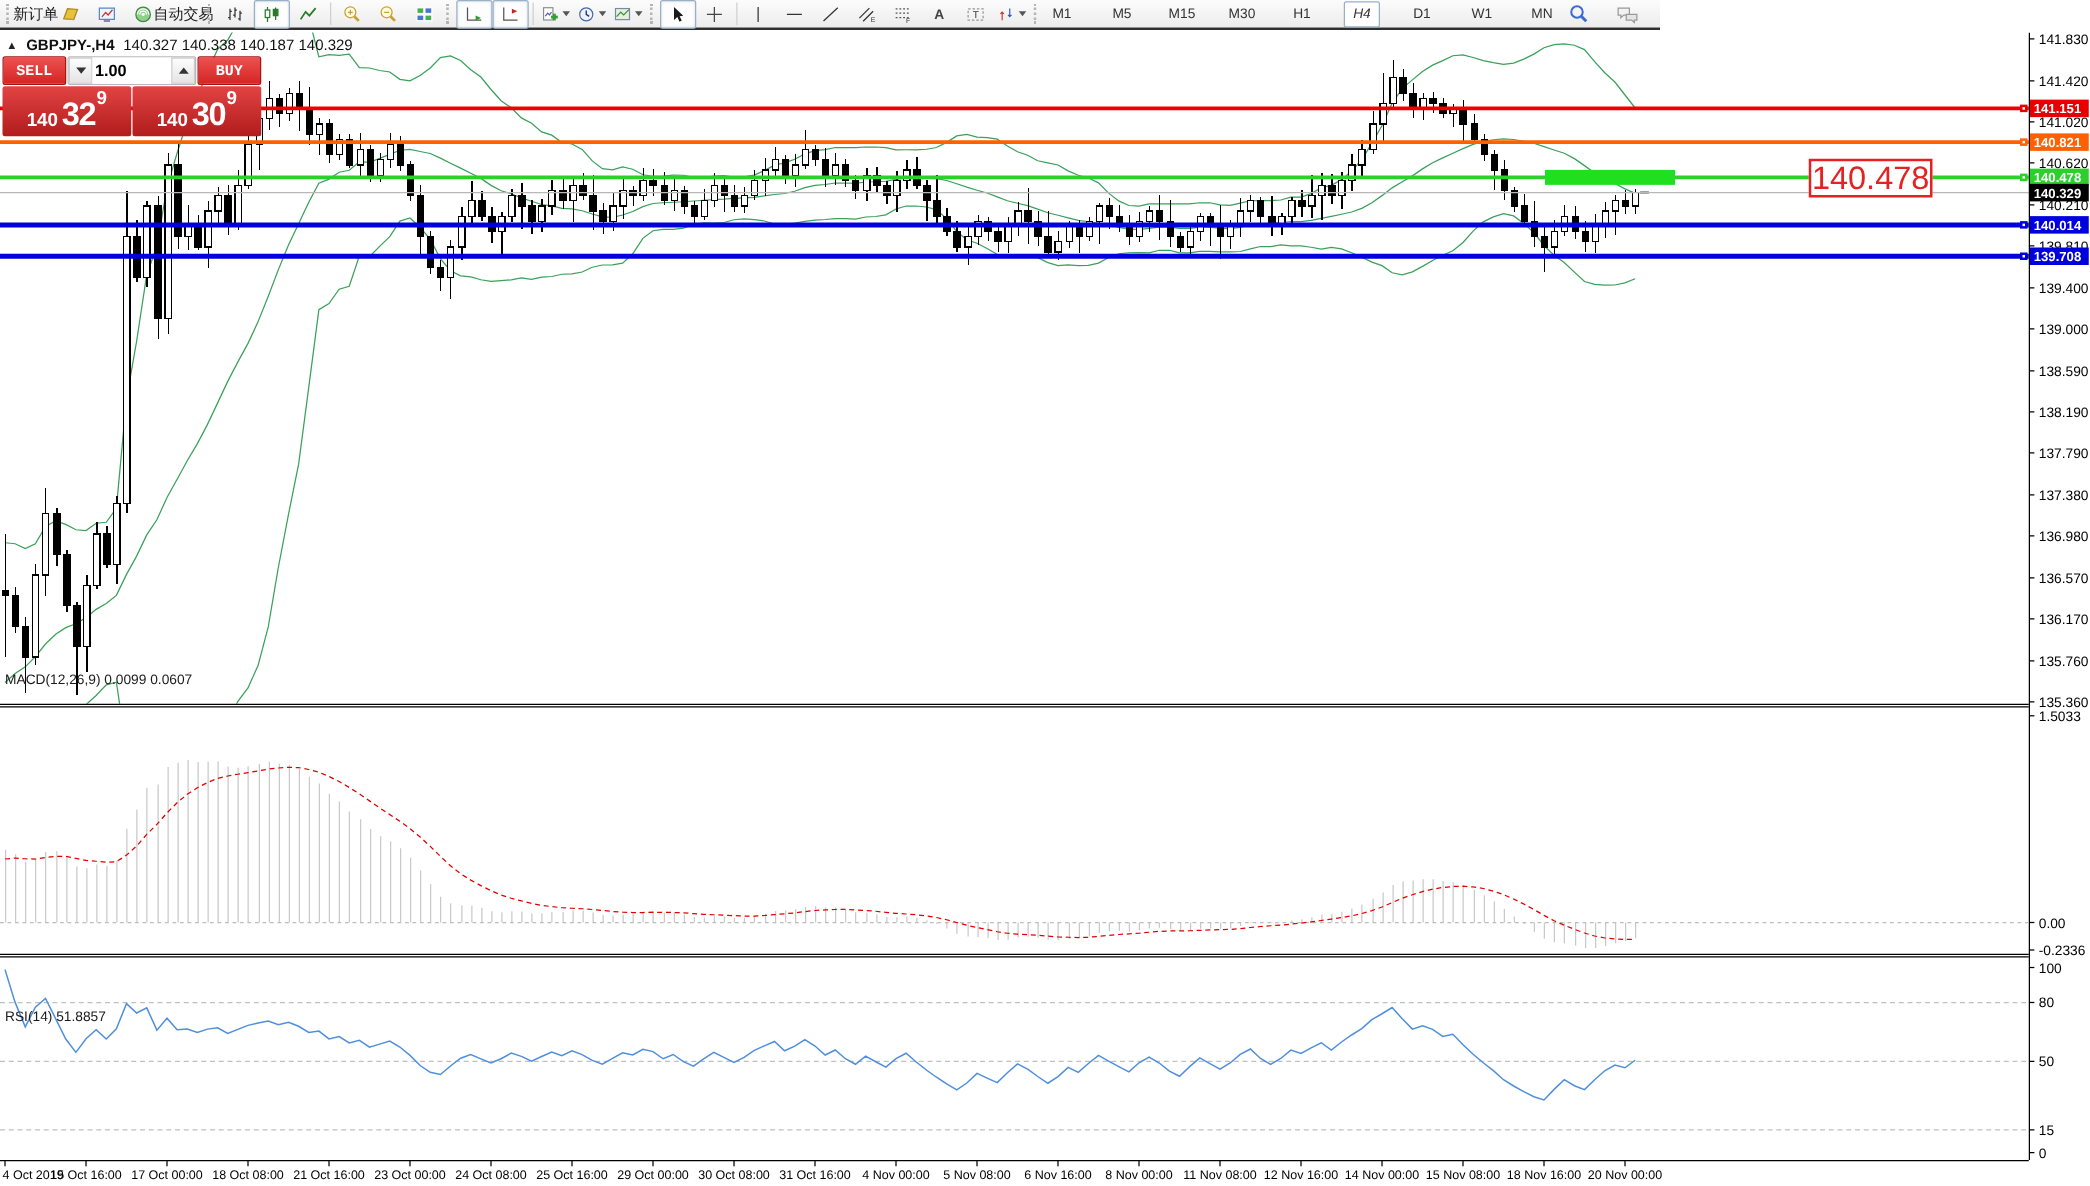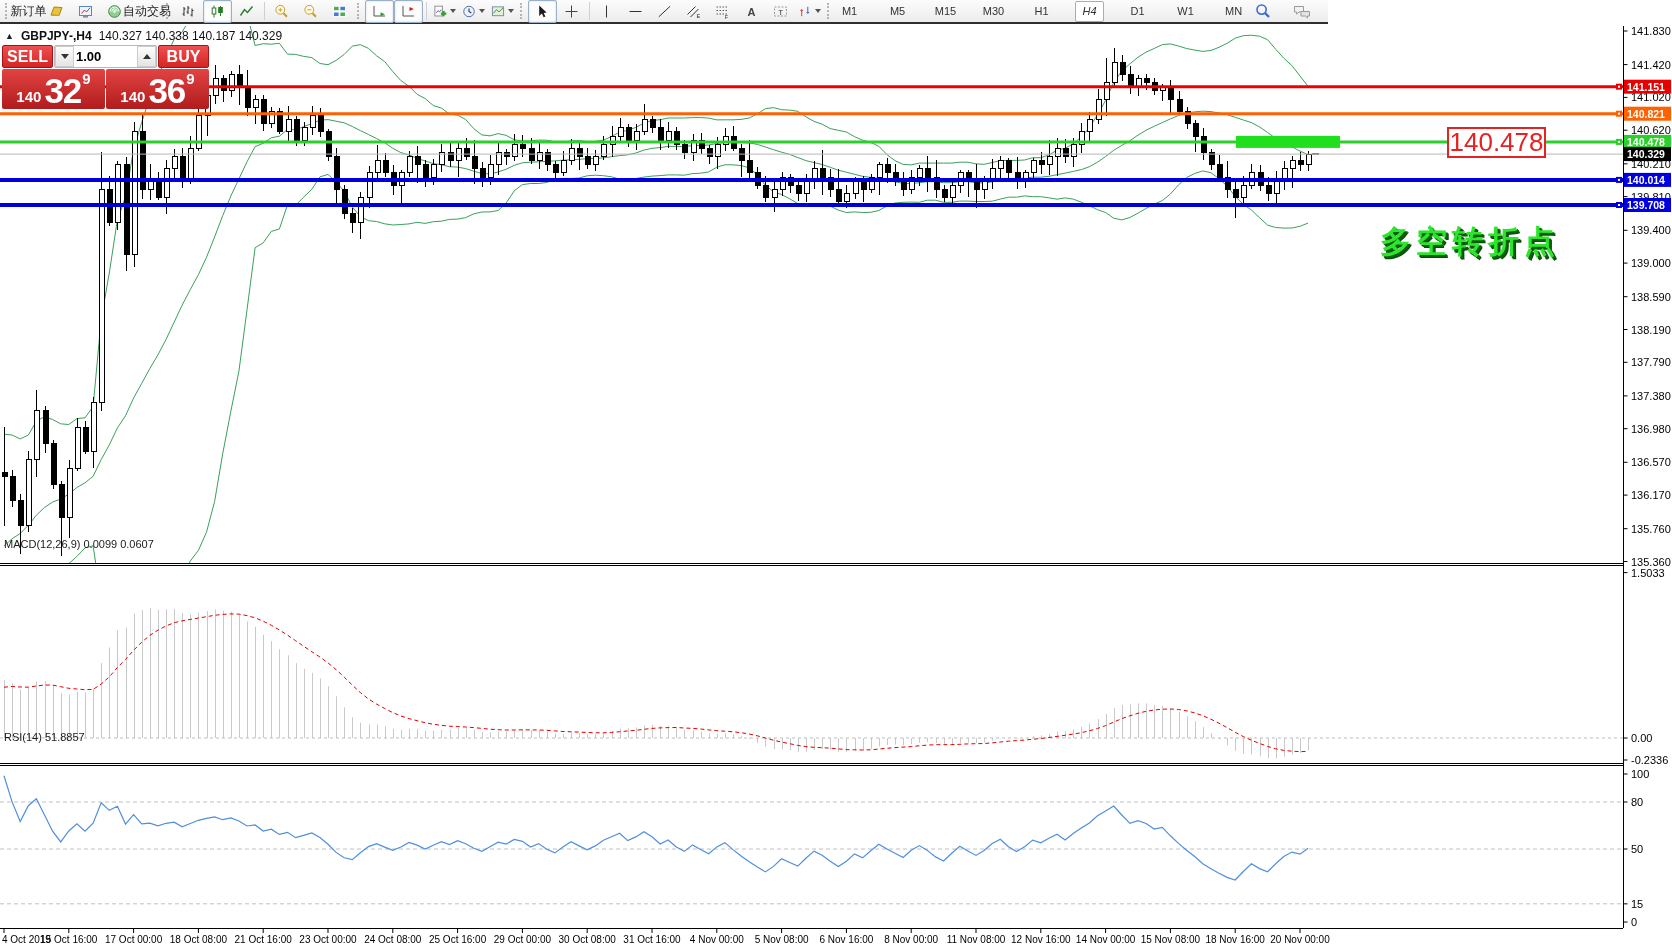--- a/index.html
+++ b/index.html
@@ -25,41 +25,41 @@
   .chart-area{position:absolute;top:26px;left:0;width:1672px;height:923px;background:#fff;}
   #chart{position:absolute;left:0;top:0;}
   .symbol-header{position:absolute;left:5px;top:3px;font-size:12px;font-weight:700;color:#101010;
                  display:flex;align-items:center;gap:7px;z-index:5;}
   .symbol-header .q{font-weight:400;}
   .collapse{font-size:9px;color:#222;}
   
   .trade-panel{position:absolute;left:2px;top:19px;width:207px;z-index:6;font-weight:700;}
   .tp-row1{display:flex;height:23px;gap:1px;}
   .tp-side{flex:0 0 49px;background:linear-gradient(#ef5050,#d42525);border:1px solid #a81414;
-           color:#fff;font-size:16px;display:flex;align-items:center;justify-content:center;border-radius:2px;}
+           color:#fff;font-size:12px;display:flex;align-items:center;justify-content:center;border-radius:2px;font-family:Liberation Mono, monospace;}
   .tp-stepper{flex:1;display:flex;border:1px solid #b9b9b9;background:#fff;border-radius:2px;}
   .tp-step{width:17px;background:linear-gradient(#fdfdfd,#e4e4e4);border:1px solid #cdcdcd;
            display:flex;align-items:center;justify-content:center;}
   .tri-up{width:0;height:0;border-left:4px solid transparent;border-right:4px solid transparent;border-bottom:5px solid #333;}
   .tri-dn{width:0;height:0;border-left:4px solid transparent;border-right:4px solid transparent;border-top:5px solid #333;}
   .tp-vol{flex:1;border:0;outline:none;font:700 13px "Liberation Sans",sans-serif;text-align:left;padding-right:6px;width:40px;}
   .tp-row2{display:flex;height:40px;margin-top:1px;gap:1px;}
   .tp-price{flex:1;background:linear-gradient(#e24343,#b11c1c);color:#fff;display:flex;
             align-items:flex-end;justify-content:center;padding-bottom:3px;border-radius:2px;}
   .tp-small{font-size:15px;line-height:18px;margin-right:3px;margin-top:28px;}
-  .tp-big{font-size:35px;line-height:30px;letter-spacing:-1px;}
+  .tp-big{font-size:26px;line-height:30px;letter-spacing:-1px;}
   .tp-sup{font-size:15px;line-height:14px;align-self:flex-start;margin-top:3px;margin-left:1px;}
   
   .price-callout{position:absolute;left:1447px;top:101px;width:95px;height:27px;background:#fff;
                  border:2px solid #e52222;color:#e52222;font-size:26px;line-height:27px;
                  text-align:center;z-index:4;}
   .cn-annotation{position:absolute;left:1380px;top:195px;font-size:31px;font-weight:700;color:#2de52d;
                  letter-spacing:5px;text-shadow:2px 2px 0 #0d5f0d,3px 3px 0 #0a4a0a;z-index:4;white-space:nowrap;}
   .macd-label{position:absolute;left:4px;top:512px;font-size:11px;color:#1a1a1a;z-index:4;}
-  .rsi-label{position:absolute;left:4px;top:705px;font-size:11px;color:#1a1a1a;z-index:4;}
+  .rsi-label{position:absolute;left:4px;top:782px;font-size:11px;color:#1a1a1a;z-index:4;}
   .ticon{display:block;}
 </style>
 </head>
 <body>
 
 <div class="screen">
 
   <div class="toolbar">
     <div class="grip"></div>
 
@@ -972,24 +972,23 @@
         <div class="tp-side">BUY</div>
       </div>
       <div class="tp-row2">
         <div class="tp-price">
           <span class="tp-small">140</span>
           <span class="tp-big">32</span>
           <span class="tp-sup">9</span>
         </div>
         <div class="tp-price">
           <span class="tp-small">140</span>
-          <span class="tp-big">36</span>
+          <span class="tp-big">30</span>
           <span class="tp-sup">9</span>
         </div>
       </div>
     </div>
 
     <div class="price-callout">140.478</div>
-    <div class="cn-annotation">多空转折点</div>
     <div class="macd-label">MACD(12,26,9) 0.0099 0.0607</div>
     <div class="rsi-label">RSI(14) 51.8857</div>
   </div>
 </div>
 
 </body></html>

